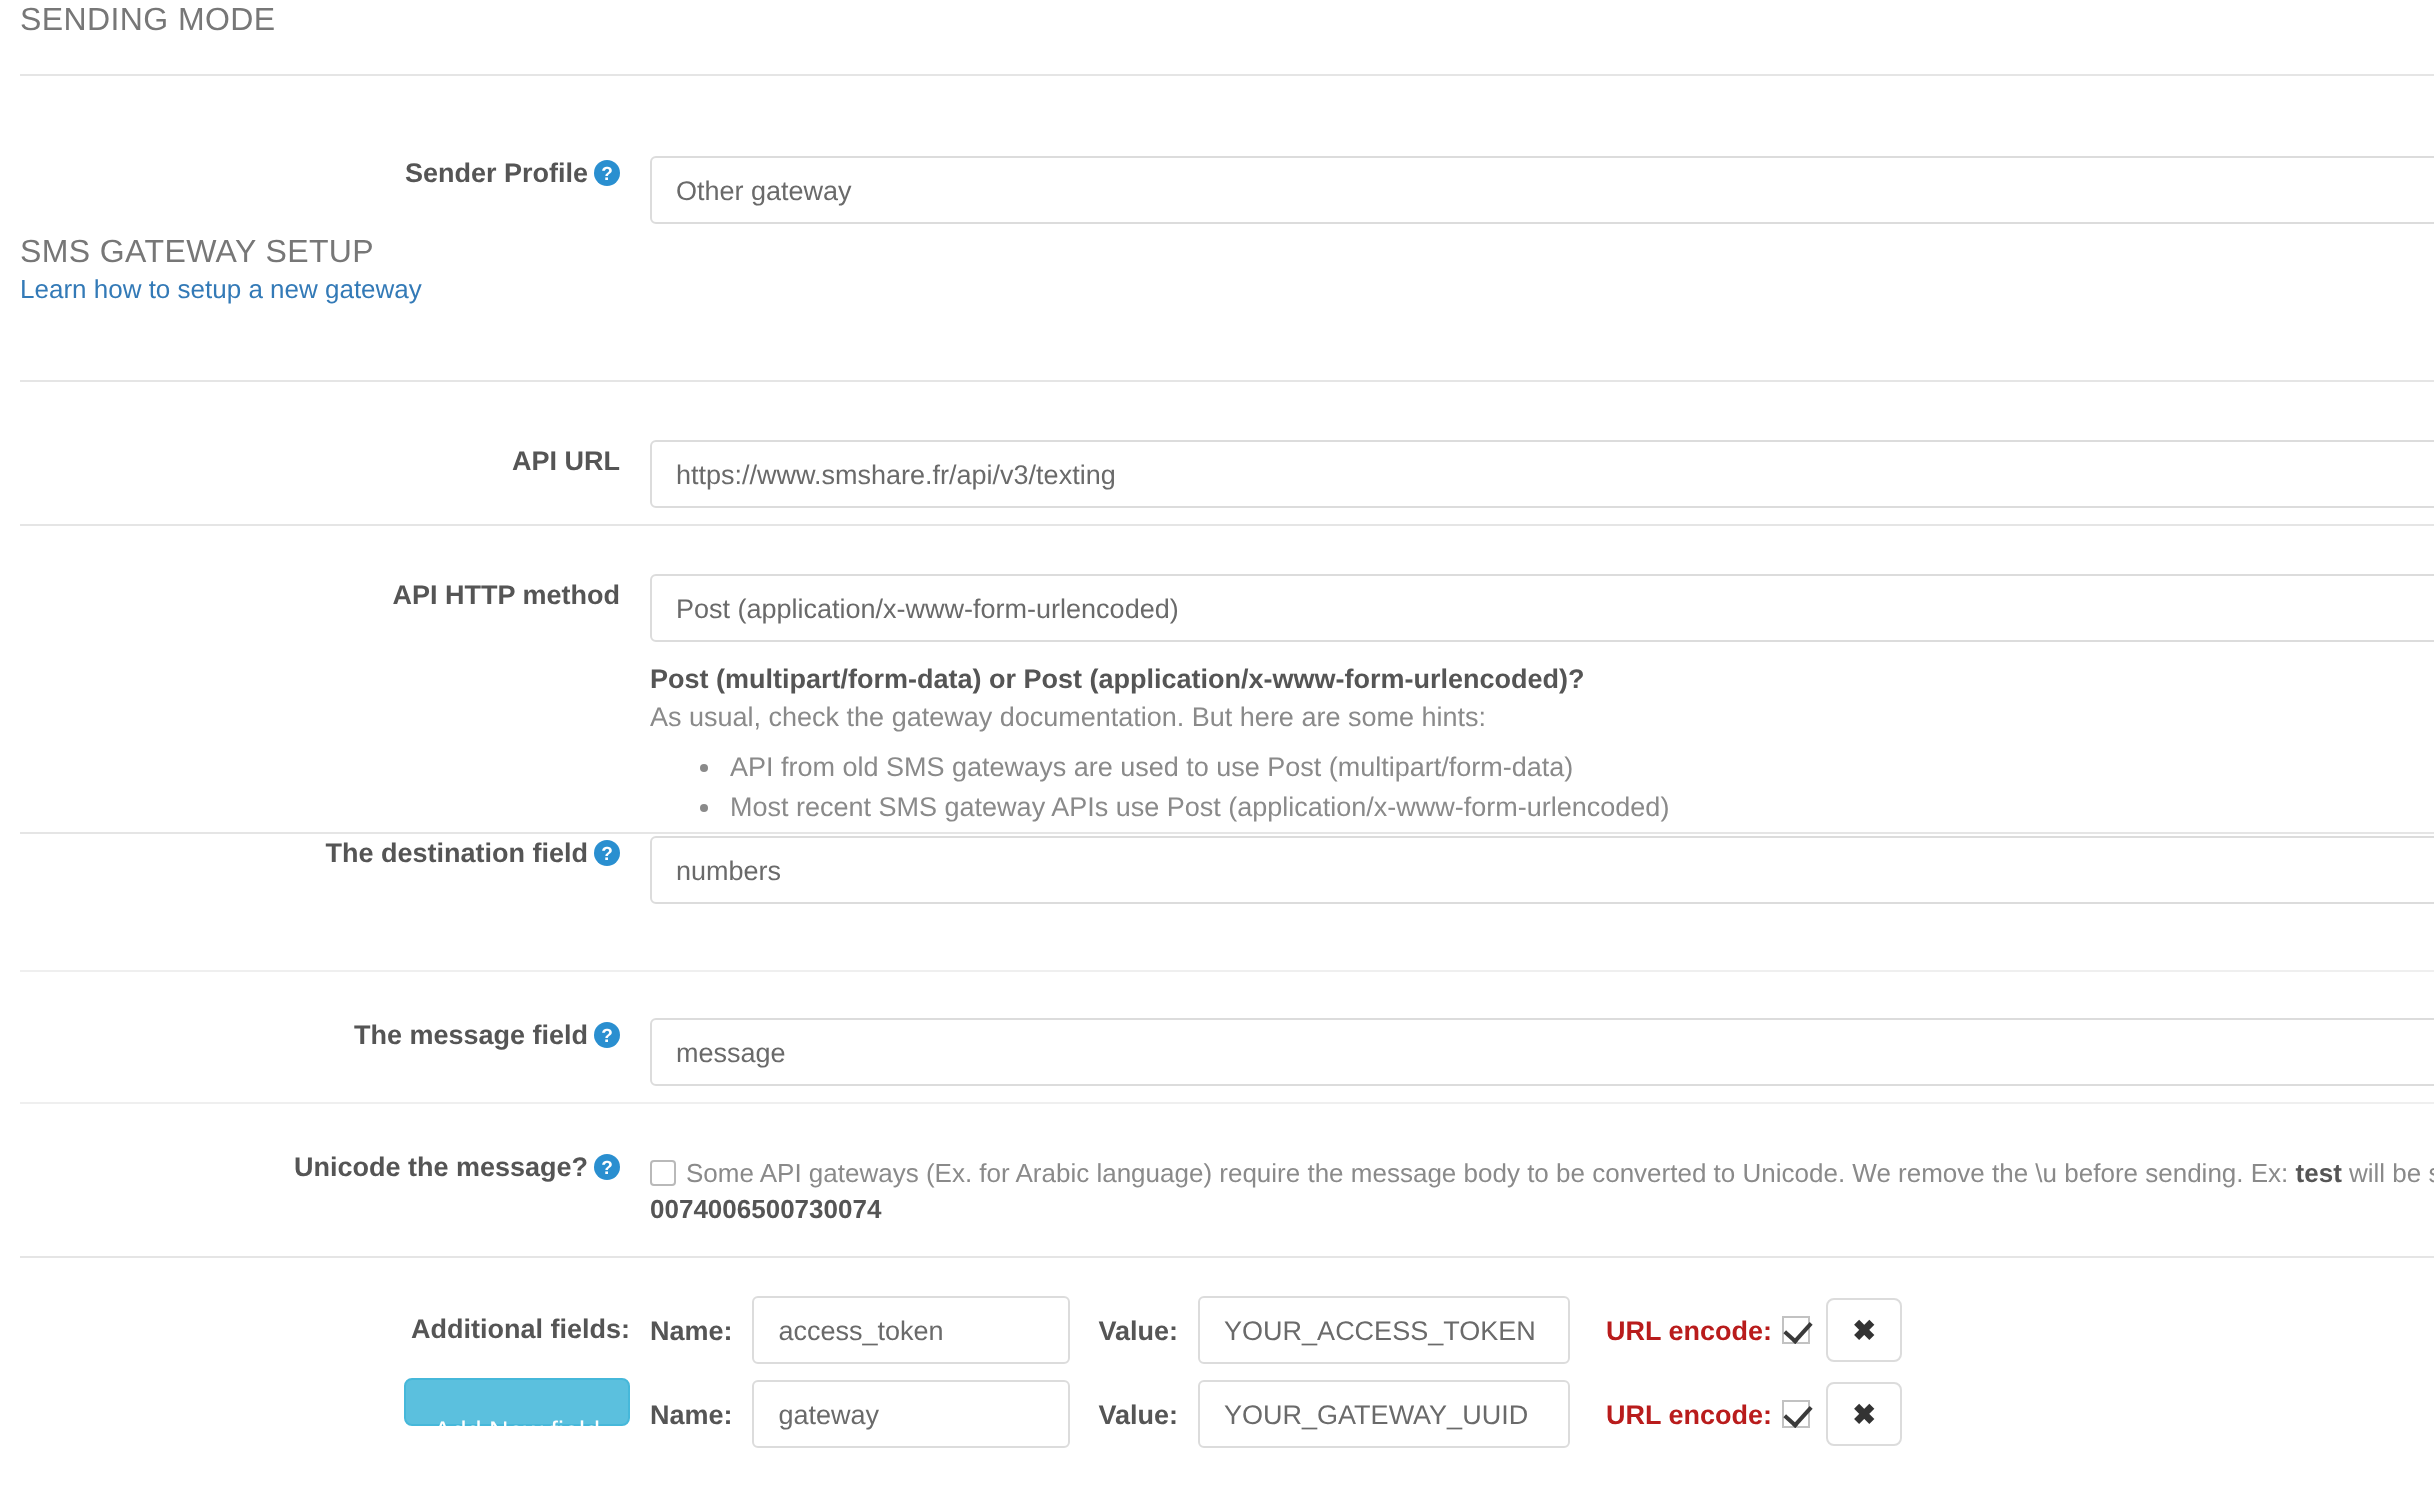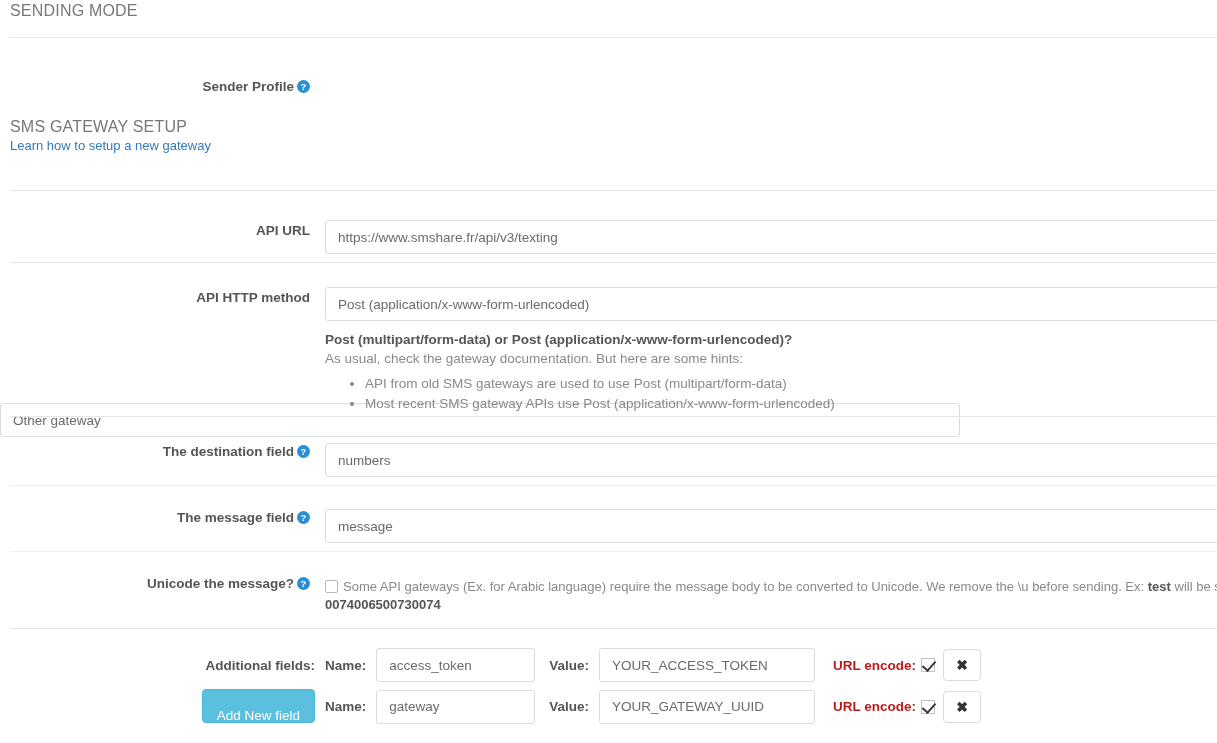--- a/index.html
+++ b/index.html
@@ -99,21 +99,21 @@
     border: 1px solid #dcdcdc;
     border-radius: 3px;
     background: #fff;
     font-family: "Liberation Sans", sans-serif;
     font-size: 13.5px;
     color: #6a6a6a;
     padding: 0 12px;
     outline: none;
   }
   .af-name { width: 159px; margin-left: 10px; }
-  .af-value { width: 216px; margin-left: 10px; }
+  .af-value { width: 186px; margin-left: 10px; }
   .af-urlenc { margin-left: 18px; font-weight: bold; font-size: 13.5px; color: #b91c1c; }
   .enc-cb {
     -webkit-appearance: none; appearance: none;
     width: 14px; height: 14px;
     border: 1px solid #c2c2c2;
     background: #fff;
     vertical-align: -2px;
     margin: 0 0 0 5px;
     position: relative;
     padding: 0;
@@ -143,36 +143,36 @@
   }
   .add-btn {
     display: inline-block;
     background: #5bc0de;
     border: 1px solid #46b8da;
     border-radius: 4px;
     color: #ffffff;
     font-size: 13.5px;
     font-family: "Liberation Sans", sans-serif;
     padding: 10px 14px;
-    height: 34px;
+    height: 24px;
     line-height: 32px;
     cursor: pointer;
   }
 </style>
 </head>
 <body>
 
 <div class="page">
 
   <div style="position:absolute; left:0; top:2px; width:1014px;">
     <div class="section-head">SENDING MODE</div>
   </div>
   <div class="hr" style="position:absolute; left:10px; top:37px; width:1207px;"></div>
 
-  <div class="row" style="position:absolute; left:0; top:78px; width:1217px;flex-direction:column;">
+  <div class="row" style="position:absolute; left:0; top:78px; width:1217px;">
     <div class="label-col">
       <span>Sender Profile</span><span class="help-icon"><svg width="13" height="13" viewBox="0 0 13 13">
             <circle cx="6.5" cy="6.5" r="6.5" fill="#2a8fd0"></circle>
             <text x="6.5" y="10" font-size="9.5" font-family="Liberation Sans, sans-serif" font-weight="bold" fill="#ffffff" text-anchor="middle">?</text>
           </svg></span>
     </div>
     <div class="field-col">
       <input class="inp" type="text" readonly="" value="Other gateway" style="">
     </div>
   </div>
@@ -204,21 +204,21 @@
         <div class="hint-line">As usual, check the gateway documentation. But here are some hints:</div>
         <ul class="hint-list">
           <li>API from old SMS gateways are used to use Post (multipart/form-data)</li>
           <li>Most recent SMS gateway APIs use Post (application/x-www-form-urlencoded)</li>
         </ul>
       </div>
     </div>
   </div>
   <div class="hr" style="position:absolute; left:10px; top:416px; width:1207px;"></div>
 
-  <div class="row" style="position:absolute; left:0; top:443px; width:1217px;">
+  <div class="row" style="position:absolute; left:0; top:418px; width:1217px;">
     <div class="label-col">
       <span>The destination field</span><span class="help-icon"><svg width="13" height="13" viewBox="0 0 13 13">
             <circle cx="6.5" cy="6.5" r="6.5" fill="#2a8fd0"></circle>
             <text x="6.5" y="10" font-size="9.5" font-family="Liberation Sans, sans-serif" font-weight="bold" fill="#ffffff" text-anchor="middle">?</text>
           </svg></span>
     </div>
     <div class="field-col">
       <input class="inp" type="text" value="numbers" style="">
     </div>
   </div>

